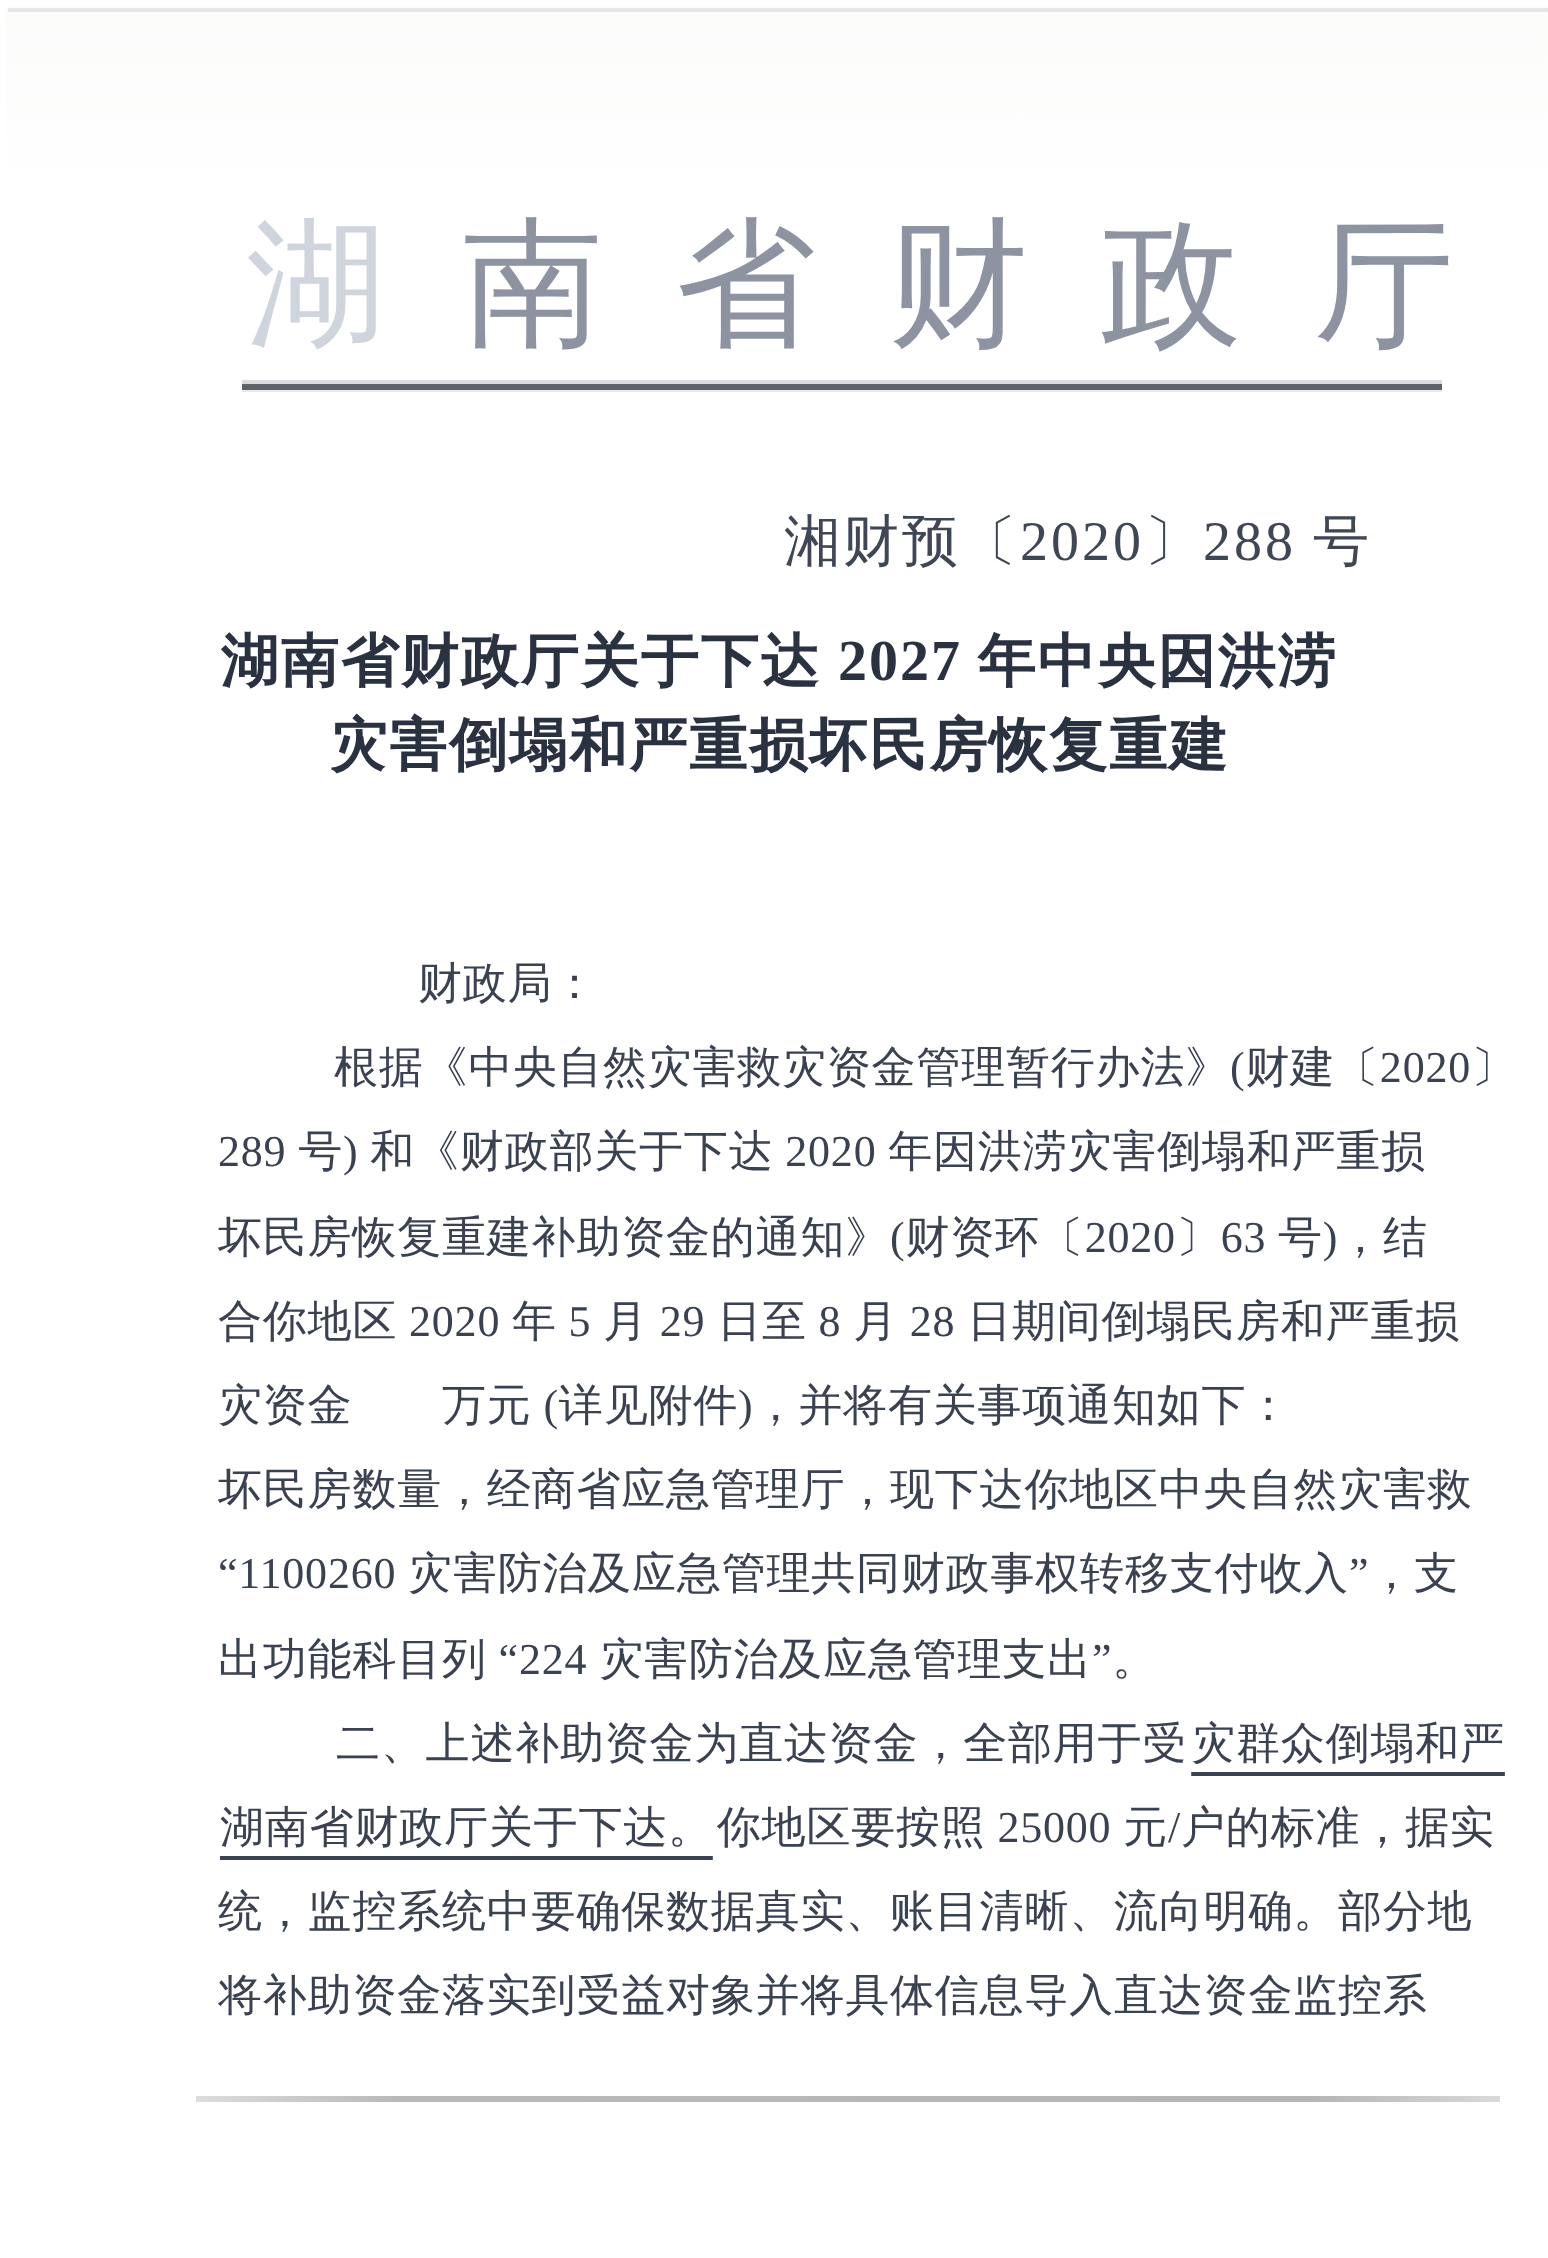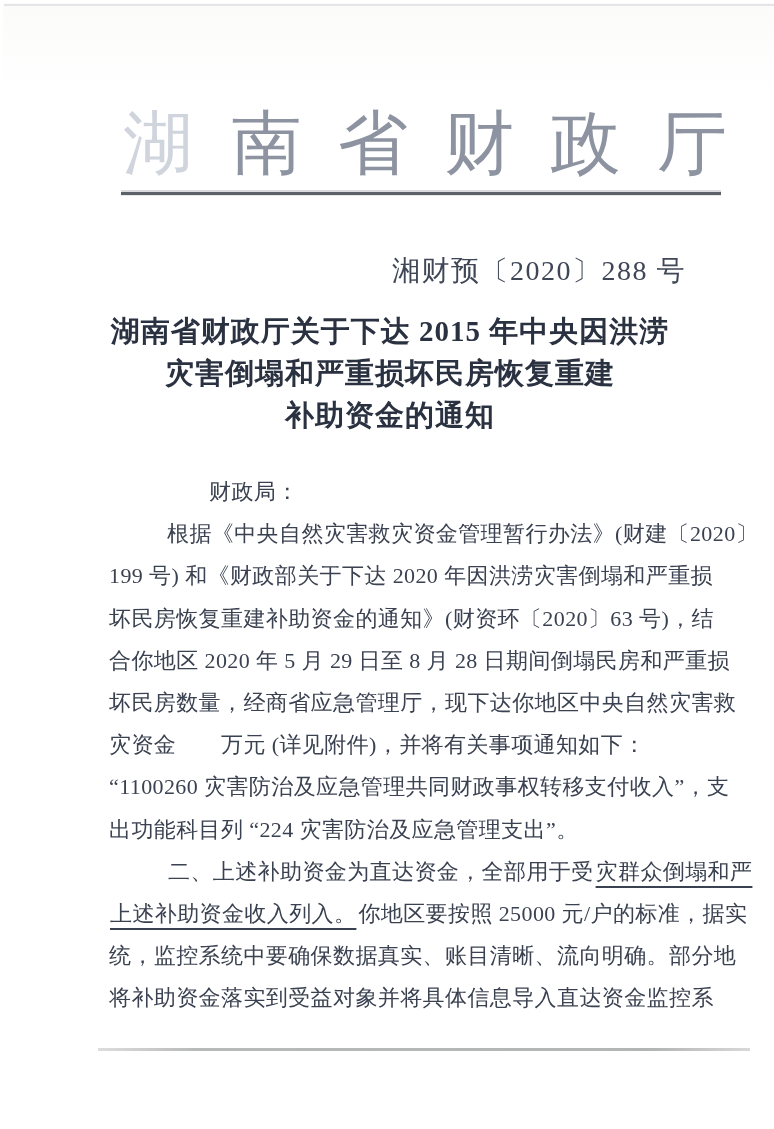--- a/index.html
+++ b/index.html
@@ -81,36 +81,35 @@
 
   <div class="letterhead">
     <span class="faded">湖</span><span>南省财政厅</span>
   </div>
 
   <div class="head-rule"></div>
 
   <div class="doc-number">湘财预〔2020〕288 号</div>
 
   <div class="title">
-    <div class="line">湖南省财政厅关于下达 2015 年中央因洪涝</div>
+    <div class="line">湖南省财政厅关于下达 2027 年中央因洪涝</div>
     <div class="line">灾害倒塌和严重损坏民房恢复重建</div>
-    <div class="line">补助资金的通知</div>
   </div>
 
   <div class="body-text">
     <div class="line ind-big">财政局：</div>
     <div class="line ind">根据《中央自然灾害救灾资金管理暂行办法》(财建〔2020〕</div>
-    <div class="line">199 号) 和《财政部关于下达 2020 年因洪涝灾害倒塌和严重损</div>
+    <div class="line">289 号) 和《财政部关于下达 2020 年因洪涝灾害倒塌和严重损</div>
     <div class="line">坏民房恢复重建补助资金的通知》(财资环〔2020〕63 号)，结</div>
     <div class="line">合你地区 2020 年 5 月 29 日至 8 月 28 日期间倒塌民房和严重损</div>
+    <div class="line">灾资金　　万元 (详见附件)，并将有关事项通知如下：</div>
     <div class="line">坏民房数量，经商省应急管理厅，现下达你地区中央自然灾害救</div>
-    <div class="line">灾资金　　万元 (详见附件)，并将有关事项通知如下：</div>
     <div class="line">“1100260 灾害防治及应急管理共同财政事权转移支付收入”，支</div>
     <div class="line">出功能科目列 “224 灾害防治及应急管理支出”。</div>
     <div class="line ind"><span>二、上述补助资金为直达资金，全部用于受</span><span class="pen">灾群众倒塌和严</span></div>
-    <div class="line"><span class="pen">上述补助资金收入列入。</span><span>你地区要按照 25000 元/户的标准，据实</span></div>
+    <div class="line"><span class="pen">湖南省财政厅关于下达。</span><span>你地区要按照 25000 元/户的标准，据实</span></div>
     <div class="line">统，监控系统中要确保数据真实、账目清晰、流向明确。部分地</div>
     <div class="line">将补助资金落实到受益对象并将具体信息导入直达资金监控系</div>
   </div>
 
   <div class="foot-rule"></div>
 
 </div>
 
 </body></html>

